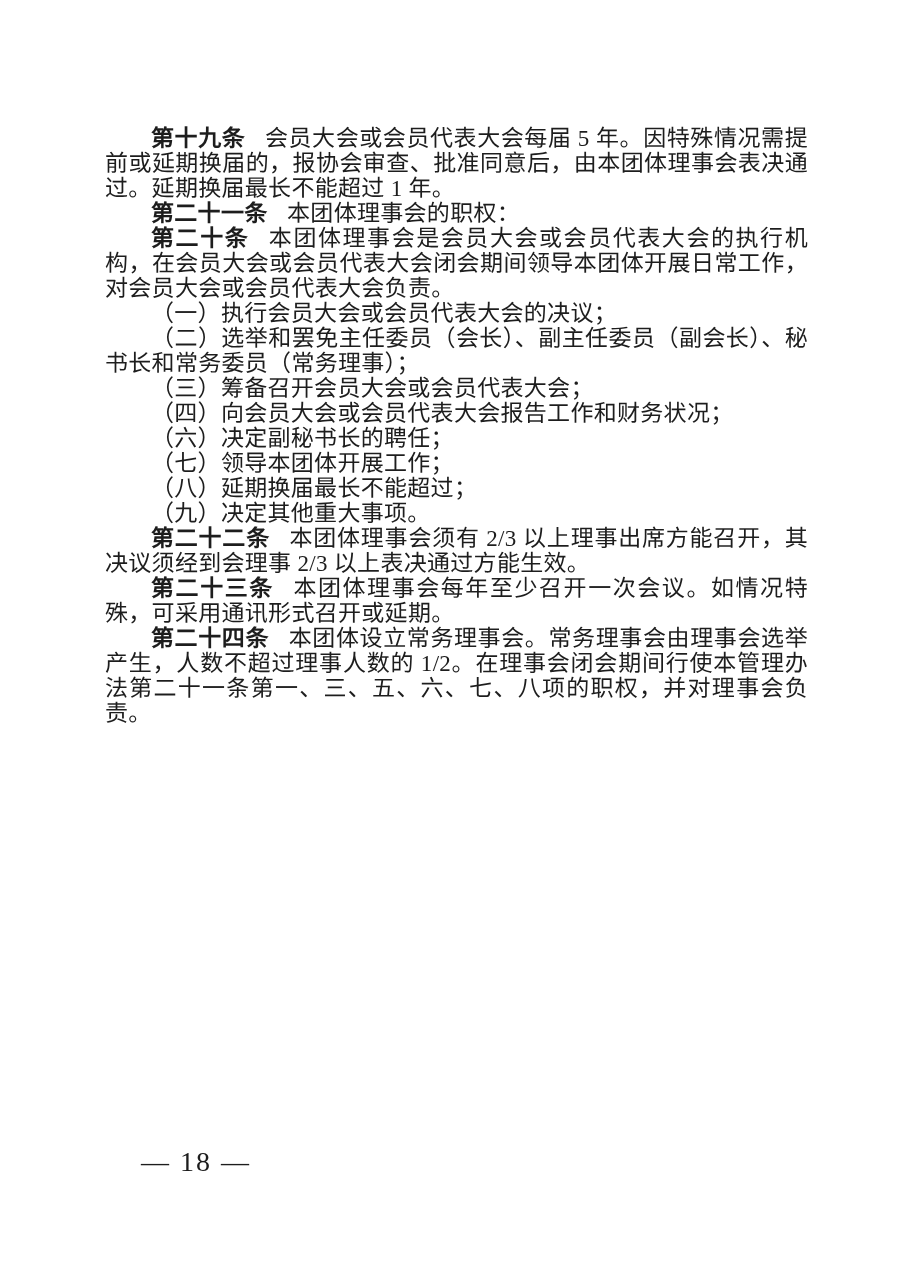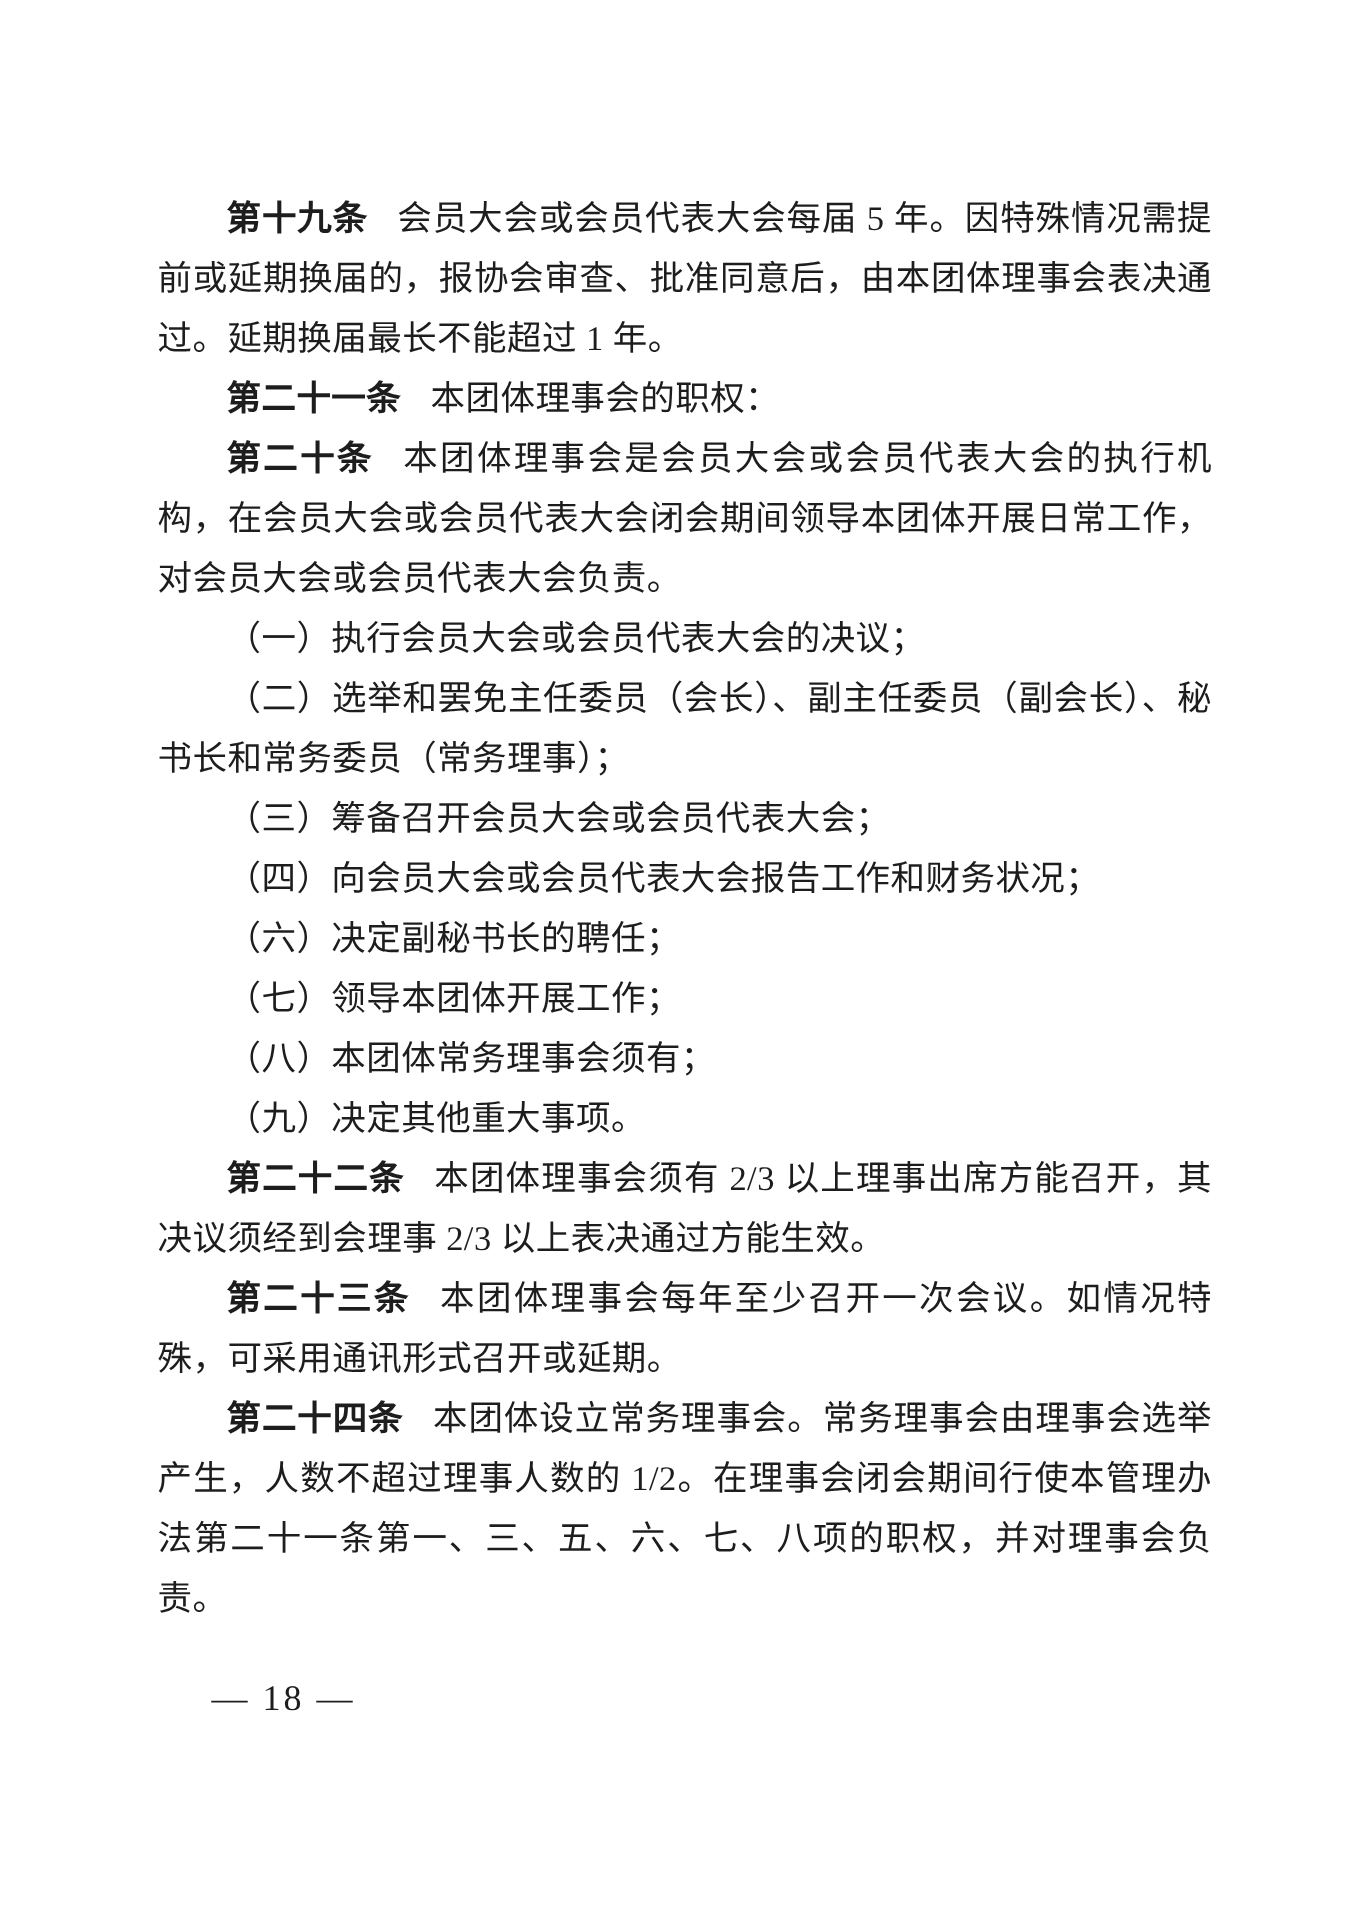--- a/index.html
+++ b/index.html
@@ -20,35 +20,35 @@
   .content {
     position: absolute;
     left: 105px;
     top: 126px;
     width: 703px;
   }
   p.para {
     margin: 0;
     padding: 0;
     font-size: 23px;
-    line-height: 40px;
+    line-height: 25px;
     text-align: justify;
     text-indent: 2em;
     letter-spacing: 0.3px;
     word-break: break-word;
   }
   p.para .label {
     font-weight: bold;
     margin-right: 0.85em;
   }
   .pageno {
     position: absolute;
     left: 141px;
-    top: 1120px;
-    font-size: 24px;
+    top: 1146px;
+    font-size: 28px;
     letter-spacing: 2px;
     color: #1d1d1d;
   }
 </style>
 </head>
 <body>
 
 <div class="page">
   <main class="content">
   <p class="para">
@@ -82,21 +82,21 @@
 
   <p class="para">
     <span class="body">（六）决定副秘书长的聘任；</span>
   </p>
 
   <p class="para">
     <span class="body">（七）领导本团体开展工作；</span>
   </p>
 
   <p class="para">
-    <span class="body">（八）本团体常务理事会须有；</span>
+    <span class="body">（八）延期换届最长不能超过；</span>
   </p>
 
   <p class="para">
     <span class="body">（九）决定其他重大事项。</span>
   </p>
 
   <p class="para">
     <b class="label">第二十二条</b><span class="body">本团体理事会须有 2/3 以上理事出席方能召开，其决议须经到会理事 2/3 以上表决通过方能生效。</span>
   </p>
 

